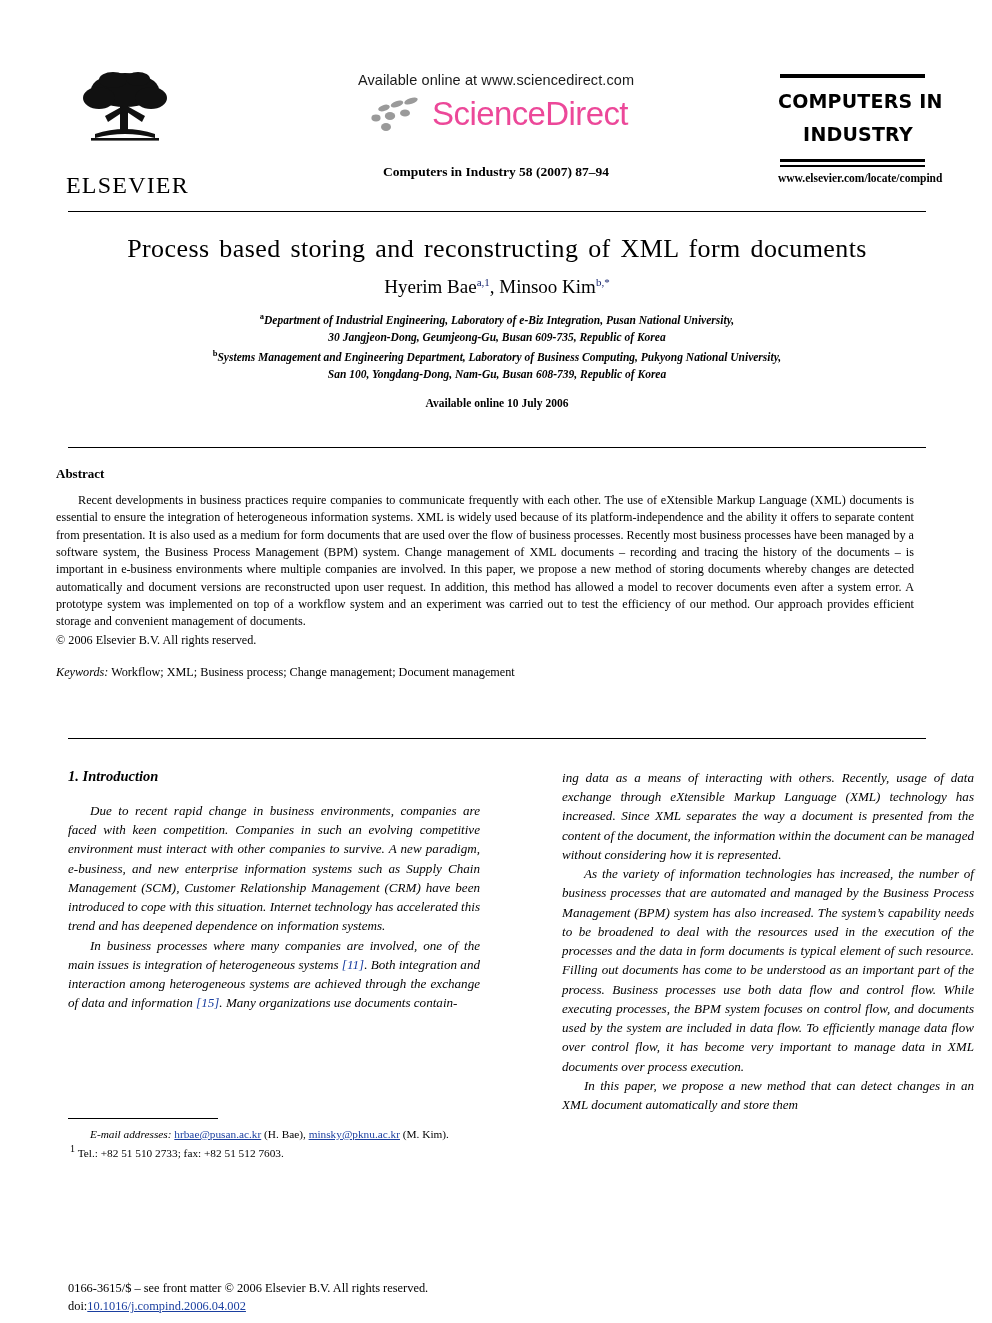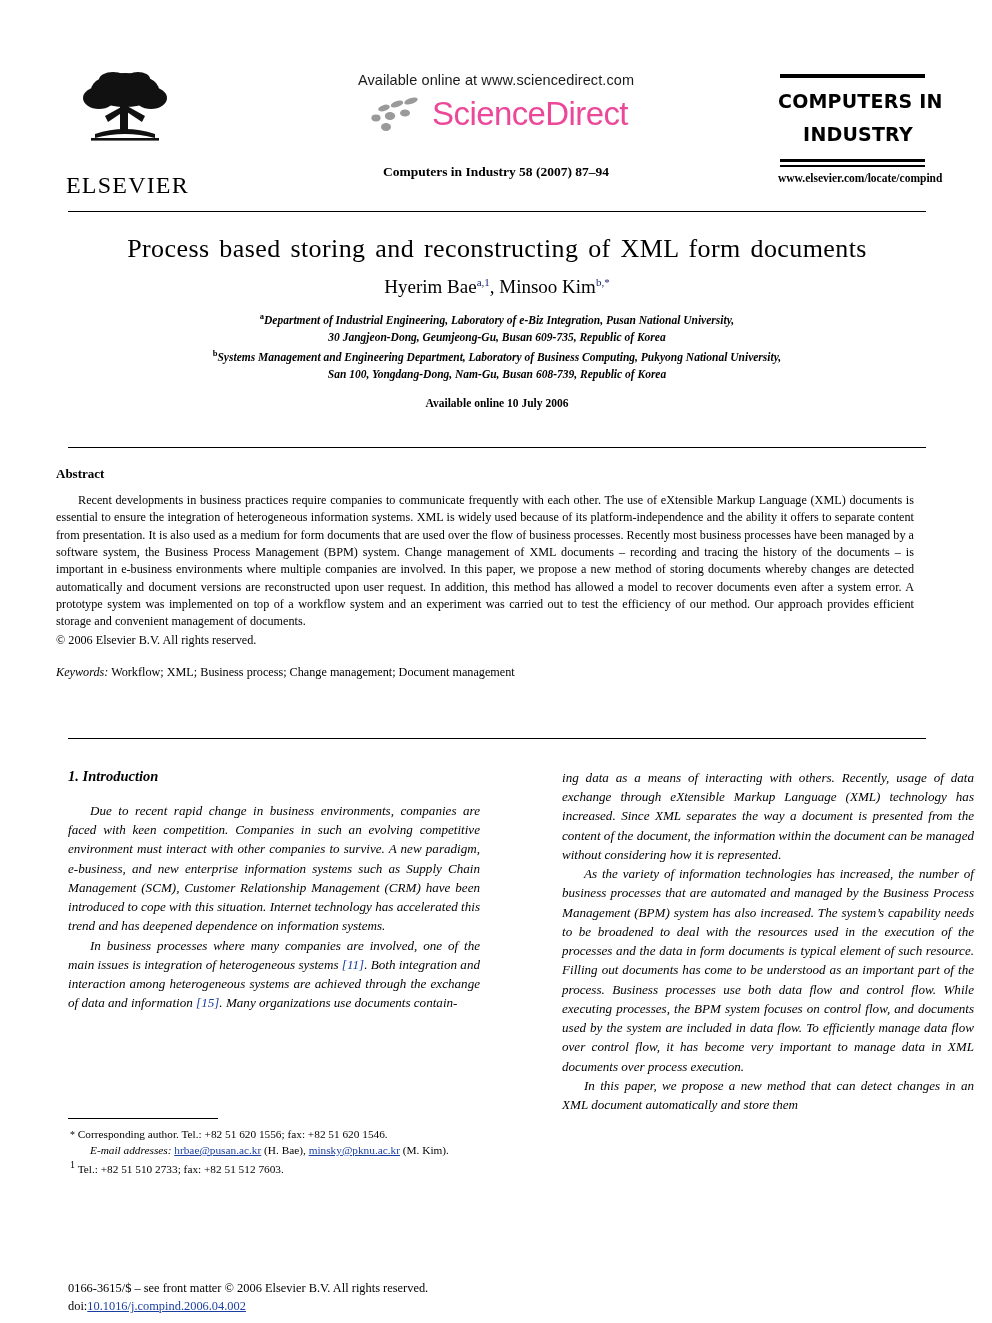--- a/index.html
+++ b/index.html
@@ -376,24 +376,20 @@
 
     <div class="col col-right">
       <p class="para" style="text-indent:0;">ing data as a means of interacting with others. Recently, usage of data exchange through eXtensible Markup Language (XML) technology has increased. Since XML separates the way a document is presented from the content of the document, the information within the document can be managed without considering how it is represented.</p>
       <p class="para">As the variety of information technologies has increased, the number of business processes that are automated and managed by the Business Process Management (BPM) system has also increased. The system’s capability needs to be broadened to deal with the resources used in the execution of the processes and the data in form documents is typical element of such resource. Filling out documents has come to be understood as an important part of the process. Business processes use both data flow and control flow. While executing processes, the BPM system focuses on control flow, and documents used by the system are included in data flow. To efficiently manage data flow over control flow, it has become very important to manage data in XML documents over process execution.</p>
       <p class="para">In this paper, we propose a new method that can detect changes in an XML document automatically and store them</p>
     </div>
   </div>
 
   <div class="footnotes">
     <div class="fn-rule"></div>
-    <div class="fn-line">
-      <span class="fn-mark">*</span>
-      <span>Corresponding author. Tel.: +82 51 620 1556; fax: +82 51 620 1546.</span>
-    </div>
     <div class="fn-line" style="text-indent:10px;">
       <span class="fn-em">E-mail addresses:</span>
       <a class="link" href="#">hrbae@pusan.ac.kr</a>
       <span>(H. Bae),</span>
       <a class="link" href="#">minsky@pknu.ac.kr</a>
       <span>(M. Kim).</span>
     </div>
     <div class="fn-line">
       <sup class="fn-mark">1</sup>
       <span>Tel.: +82 51 510 2733; fax: +82 51 512 7603.</span>

